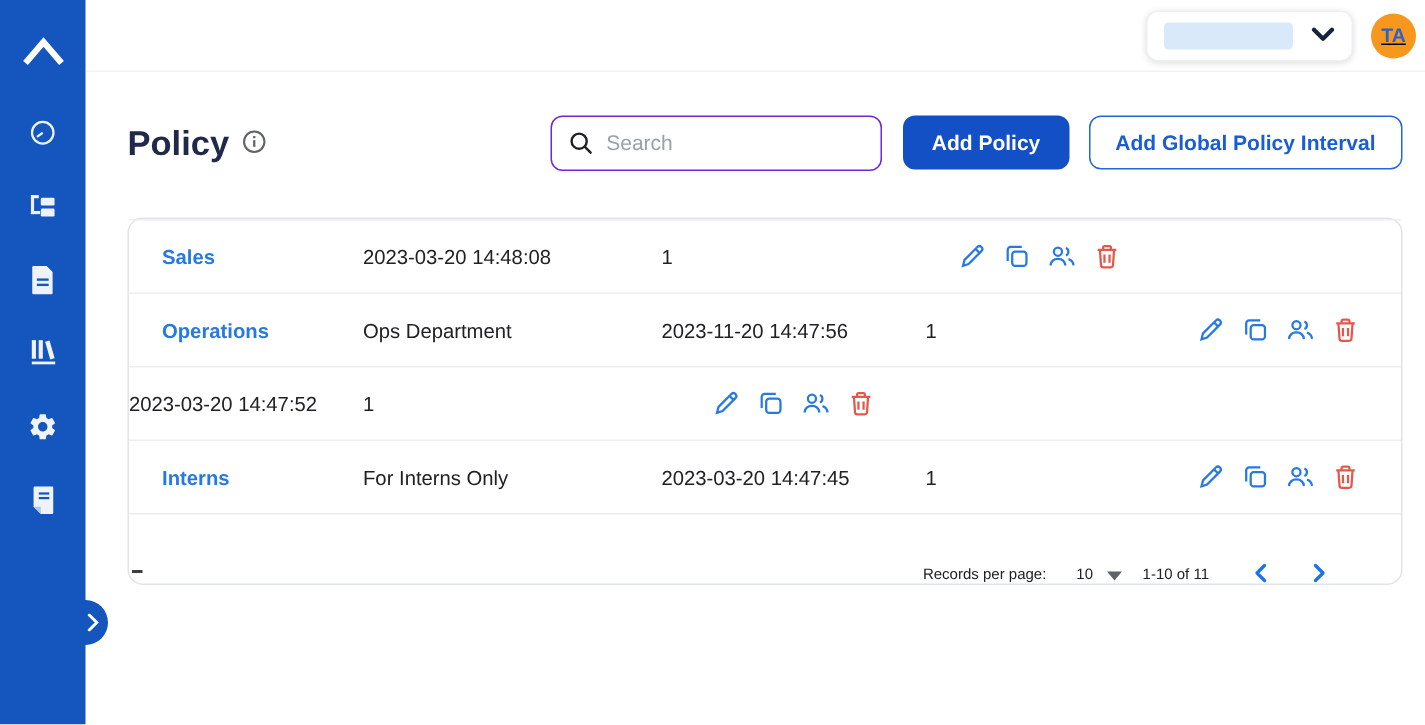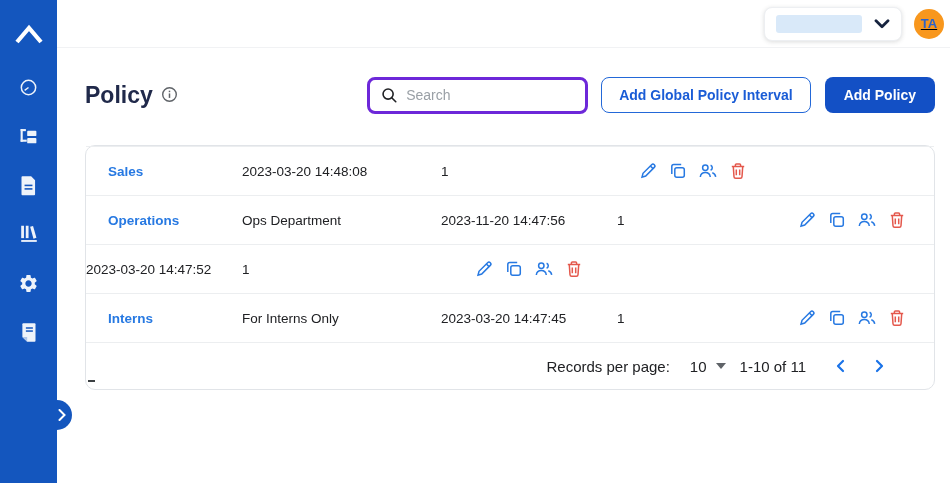--- a/index.html
+++ b/index.html
@@ -28,21 +28,21 @@
   .redacted { width:86px; height:18px; background:#D9E9F9; border-radius:3px; }
   .dd-chevron { margin-left:auto; }
   .avatar { width:30px; height:30px; border-radius:50%; background:#F8971D; color:#2B62C9;
             font-size:13px; font-weight:bold; display:flex; align-items:center; justify-content:center;
             cursor:pointer; }
 
   .page-header { margin:27px 15px 0 28px; height:40px; display:flex; align-items:center; }
   .page-title { font-size:23px; font-weight:bold; color:#20294A; }
   .info { margin-left:8px; margin-top:3px; cursor:pointer; }
   .spacer { flex:1; }
-  .searchbox { width:221px; height:37px; border:3px solid #6d28d9; border-radius:8px;
+  .searchbox { width:221px; height:37px; border:1px solid #6d28d9; border-radius:8px;
                display:flex; align-items:center; padding:0 10px; gap:8px; background:#fff; }
   .searchbox input { border:none; outline:none; width:160px; font-size:14px;
                      font-family:"Liberation Sans", sans-serif; color:#202124; }
   .searchbox input::placeholder { color:#9AA0A6; }
   .btn { height:36px; border-radius:8px; font-size:14px; font-weight:bold; cursor:pointer;
          display:flex; align-items:center; justify-content:center;
          font-family:"Liberation Sans", sans-serif; }
   .btn-outline { margin-left:13px; padding:0 17px; background:#fff; color:#1A5CD6;
                  border:1px solid #2368D8; }
   .btn-filled { margin-left:14px; padding:0 19px; background:#1350C5; color:#fff; border:none; }
@@ -50,22 +50,22 @@
   
   .card { margin:30px 15px 0 28px; border:1px solid #E1E4E8; border-radius:10px; background:#fff; }
   .trow { display:grid; grid-template-columns:156px 199px 176px 152px 1fr; align-items:center; }
   .thead { height:52px; font-size:12.5px; font-weight:bold; color:#1F2533; letter-spacing:.2px; }
   .tbody-row { height:49px; border-top:1px solid #ECEEF0; font-size:13.5px; color:#202124; }
   .c1 { padding-left:22px; }
   .c-action { display:flex; justify-content:center; }
   .policy-link { color:#2779E2; font-weight:bold; cursor:pointer; }
   .actions { display:flex; gap:10px; justify-content:center; }
   .icon-btn { width:20px; height:20px; cursor:pointer; display:flex; }
-  .tfoot { height:47px; border-top:1px solid #ECEEF0; display:flex; align-items:center;
-           justify-content:flex-end; padding-right:48px; font-size:15px; color:#202124; }
+  .tfoot { height:47px; border-top:1px solid #ECEEF0; display:flex; align-items:flex-end;
+           justify-content:flex-end; padding-right:48px; font-size:10px; color:#202124; }
   .rpp-label { margin-right:20px; }
   .page-size { display:flex; align-items:center; gap:9px; cursor:pointer; }
   .caret-down { width:0; height:0; border-left:5px solid transparent; border-right:5px solid transparent;
                 border-top:6px solid #5F6368; }
   .range { margin-left:14px; }
   .pager { margin-left:28px; display:flex; gap:24px; }
   .pager .icon-btn { width:14px; height:14px; }
   .stray-cursor { position:absolute; left:88px; top:380px; width:7px; height:2px; background:#3C4043; }
 </style>
 </head>
@@ -153,22 +153,22 @@
         </svg>
     </span>
     <span class="spacer"></span>
     <div class="searchbox">
       <svg width="18" height="18" viewBox="0 0 20 20">
           <circle cx="9" cy="9" r="5.6" fill="none" stroke="#202124" stroke-width="1.8"></circle>
           <path d="M13.3 13.3L17.5 17.5" stroke="#202124" stroke-width="1.8" stroke-linecap="round"></path>
         </svg>
       <input type="text" placeholder="Search" style="">
     </div>
+    <button class="btn btn-filled">Add Policy</button>
     <button class="btn btn-outline">Add Global Policy Interval</button>
-    <button class="btn btn-filled">Add Policy</button>
   </div>
 
   <div class="card">
 
     <div class="trow tbody-row">
       <div class="c1"><span class="policy-link">Sales</span></div>
       <div>2023-03-20 14:48:08</div>
       <div>1</div>
       <div class="actions">
         <span class="icon-btn">

